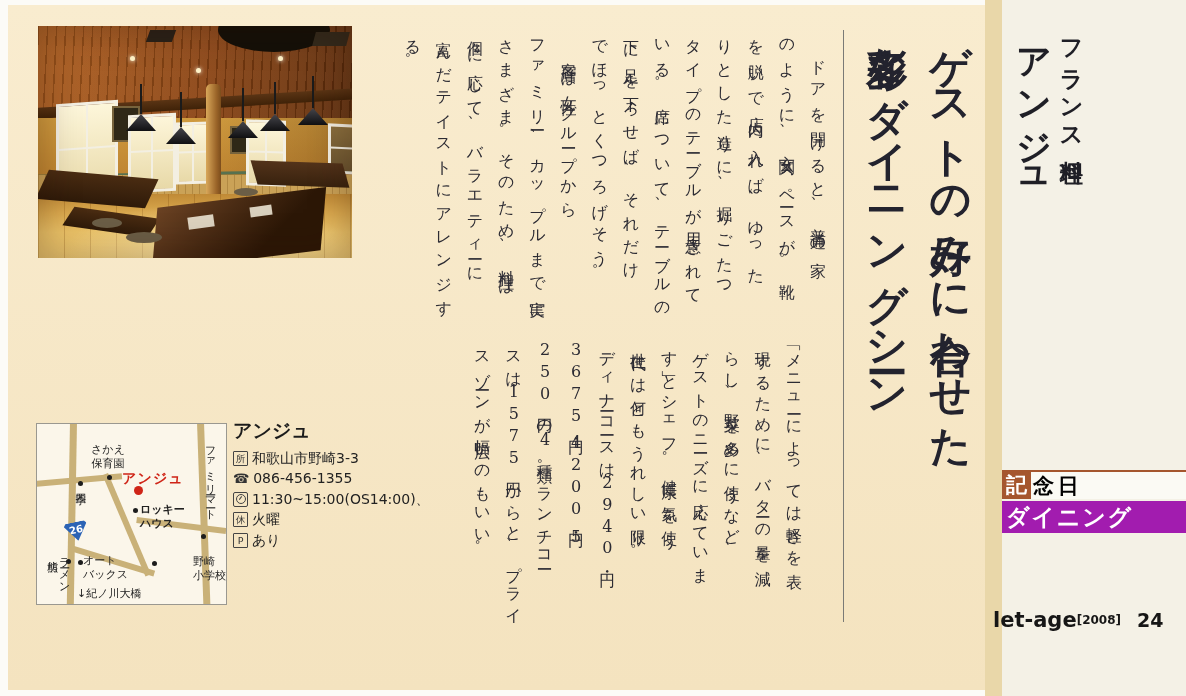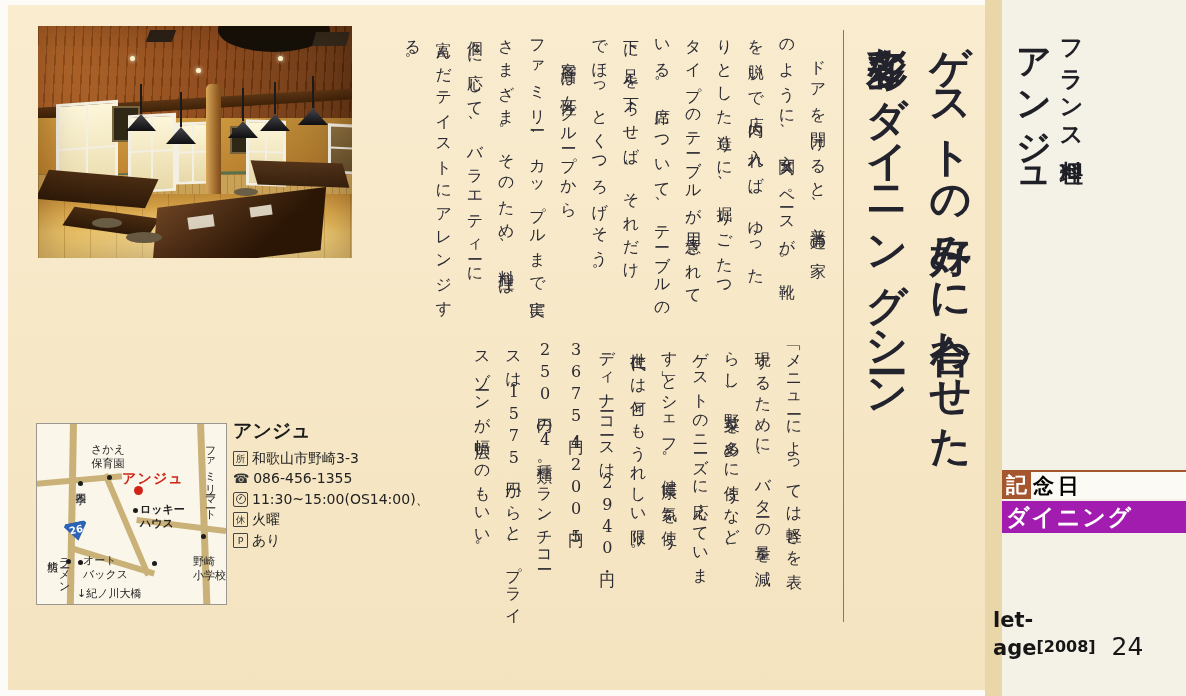--- a/index.html
+++ b/index.html
@@ -35,22 +35,22 @@
   .tag-rest-wrap{flex:1;background:#fbfaf4;border-top:2px solid #a5562e;display:flex;align-items:center;}
   .tag-rest{color:#000000;font-size:21px;font-weight:700;letter-spacing:.18em;padding-left:2px;}
   .tag-row2{position:absolute;left:1002px;top:501px;width:184px;height:32px;background:#a21caf;
             display:flex;align-items:flex-end;font-family:Liberation Sans, sans-serif;}
   .tag2-text{color:#fff;font-size:23px;font-weight:700;letter-spacing:.08em;padding-left:4px;}
 
   
   .footer{position:absolute;left:993px;top:608px;width:190px;color:#161616;
           font-family:"DejaVu Sans","Liberation Sans",sans-serif;}
   .mag{font-size:21px;font-weight:700;}
-  .mag-year{font-size:16px;font-weight:600;vertical-align:3px;}
-  .page-no{font-size:25px;font-weight:400;margin-left:16px;margin-top:15px;}
+  .mag-year{font-size:12px;font-weight:600;vertical-align:3px;}
+  .page-no{font-size:19px;font-weight:700;margin-left:16px;margin-top:15px;}
 
   
   .caption{position:absolute;left:38px;top:262px;width:322px;font-size:16.5px;
            line-height:1.55;color:#2e2d35;}
 
   
   .info{position:absolute;left:233px;top:418px;width:195px;color:#222;
         font-family:"DejaVu Sans","Liberation Sans",sans-serif;font-size:14px;}
   .info-name{font-size:19px;font-weight:700;margin-bottom:5px;color:#1b1b1b;}
   .info-row{display:flex;gap:4px;line-height:1.32;margin-top:2px;align-items:flex-start;}

